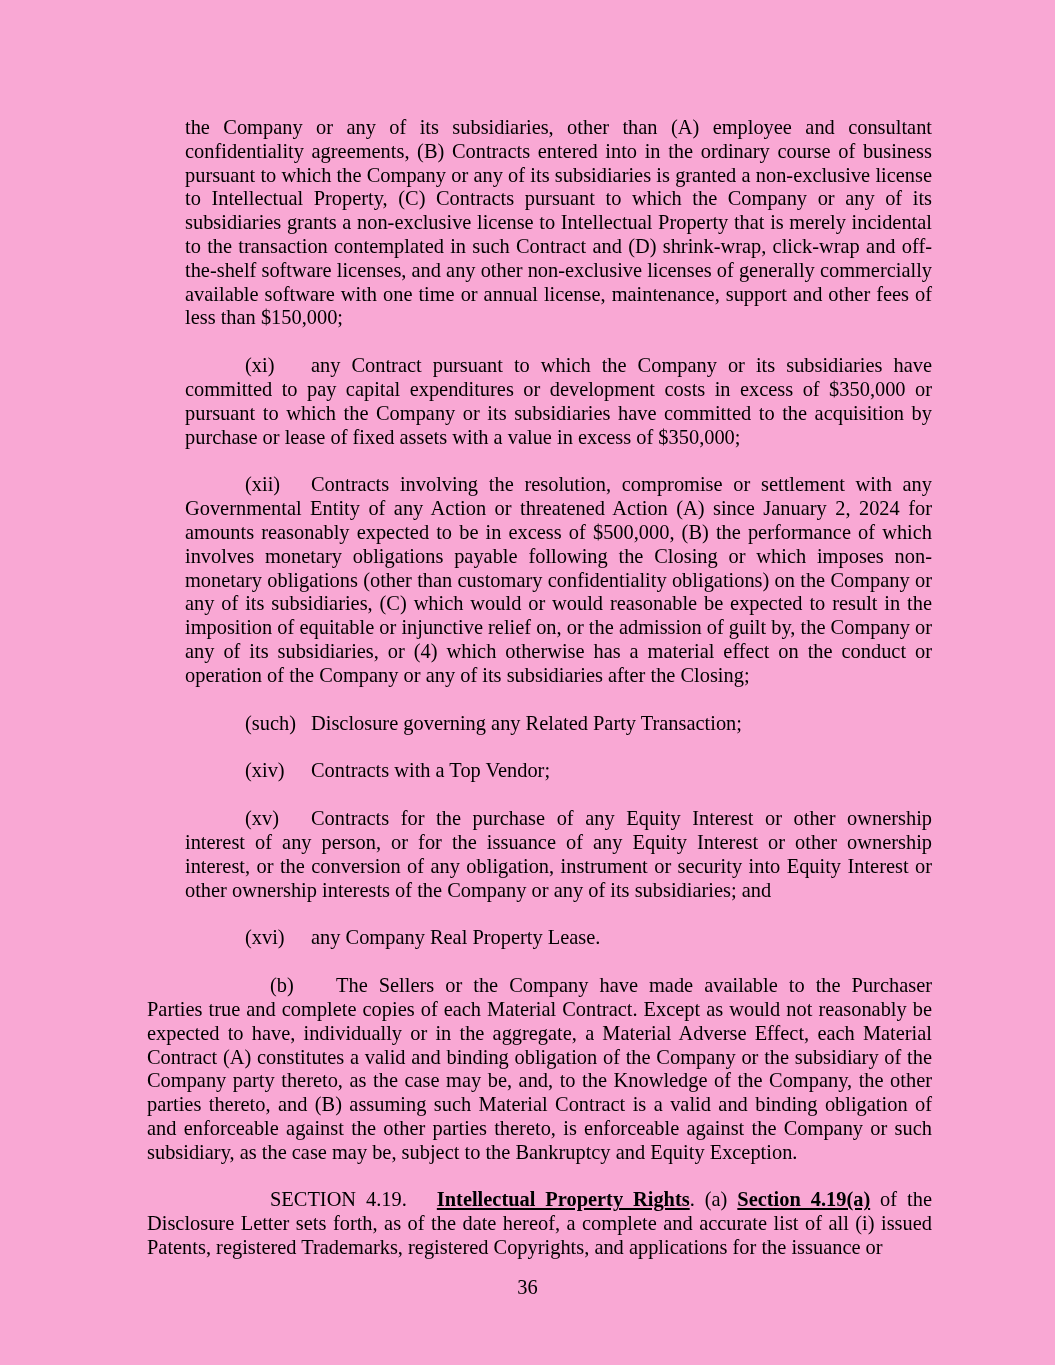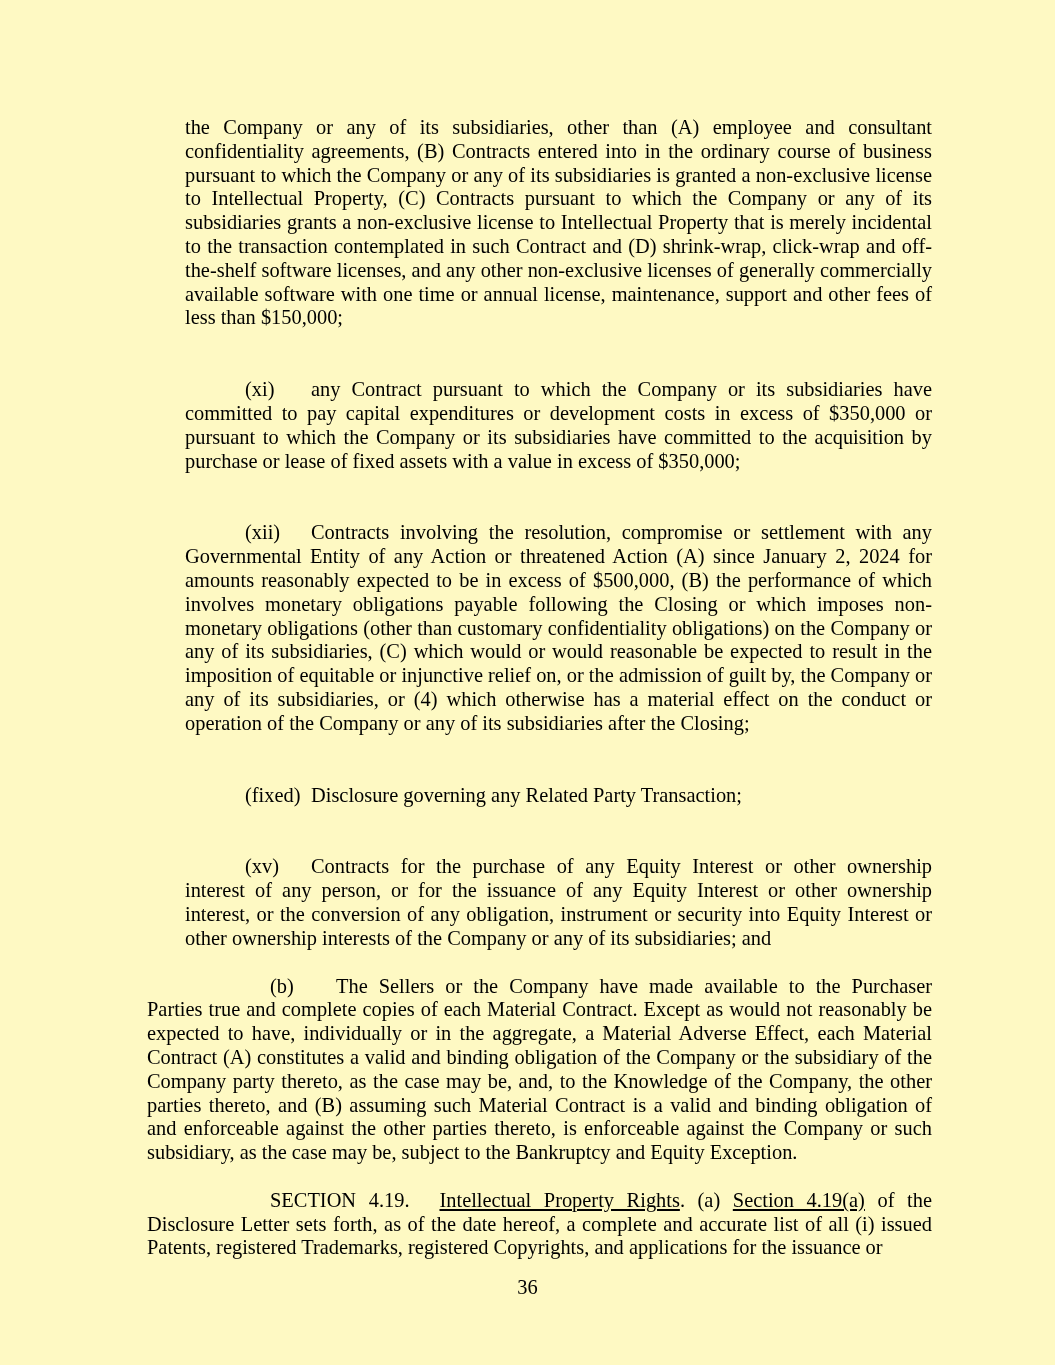--- a/index.html
+++ b/index.html
@@ -4,21 +4,21 @@
 <style>
   html, body {
     margin: 0;
     padding: 0;
     background: #ffffff;
   }
   .page {
     position: relative;
     width: 1055px;
     height: 1365px;
-    background: #fef9c3;
+    background: #f9a8d4;
     color: #000000;
     font-family: "Liberation Serif", "DejaVu Serif", serif;
     font-size: 20.4px;
     line-height: 23.8px;
     overflow: hidden;
   }
   .content {
     padding: 116px 123px 0 123px;
   }
   p.para {
@@ -26,39 +26,39 @@
     text-align: justify;
   }
   
   p.continuation {
     margin-left: 62px;
   }
   
   p.list-item {
     margin-left: 62px;
     text-indent: 60px;
-    margin-top: 48px;
   }
   
   p.body-para {
     text-indent: 123px;
     margin-left: 24px;
   }
   .label {
     display: inline-block;
     width: 66px;
     text-indent: 0;
   }
   .tab {
     display: inline-block;
     width: 30px;
     text-indent: 0;
   }
   .u {
     text-decoration: underline;
+    font-weight: bold;
   }
   .page-number {
     position: absolute;
     top: 1276px;
     left: 0;
     width: 1055px;
     text-align: center;
   }
 </style>
 </head>
@@ -66,25 +66,27 @@
 
 <div class="page">
   <div class="content">
 
     <p class="para continuation">the Company or any of its subsidiaries, other than (A) employee and consultant confidentiality agreements, (B) Contracts entered into in the ordinary course of business pursuant to which the Company or any of its subsidiaries is granted a non-exclusive license to Intellectual Property, (C) Contracts pursuant to which the Company or any of its subsidiaries grants a non-exclusive license to Intellectual Property that is merely incidental to the transaction contemplated in such Contract and (D) shrink-wrap, click-wrap and off-the-shelf software licenses, and any other non-exclusive licenses of generally commercially available software with one time or annual license, maintenance, support and other fees of less than $150,000;</p>
 
     <p class="para list-item"><span class="label">(xi)</span><span>any Contract pursuant to which the Company or its subsidiaries have committed to pay capital expenditures or development costs in excess of $350,000 or pursuant to which the Company or its subsidiaries have committed to the acquisition by purchase or lease of fixed assets with a value in excess of $350,000;</span></p>
 
     <p class="para list-item"><span class="label">(xii)</span><span>Contracts involving the resolution, compromise or settlement with any Governmental Entity of any Action or threatened Action (A) since January 2, 2024 for amounts reasonably expected to be in excess of $500,000, (B) the performance of which involves monetary obligations payable following the Closing or which imposes non-monetary obligations (other than customary confidentiality obligations) on the Company or any of its subsidiaries, (C) which would or would reasonable be expected to result in the imposition of equitable or injunctive relief on, or the admission of guilt by, the Company or any of its subsidiaries, or (4) which otherwise has a material effect on the conduct or operation of the Company or any of its subsidiaries after the Closing;</span></p>
 
-    <p class="para list-item"><span class="label">(fixed)</span><span>Disclosure governing any Related Party Transaction;</span></p>
+    <p class="para list-item"><span class="label">(such)</span><span>Disclosure governing any Related Party Transaction;</span></p>
 
+    <p class="para list-item"><span class="label">(xiv)</span><span>Contracts with a Top Vendor;</span></p>
 
     <p class="para list-item"><span class="label">(xv)</span><span>Contracts for the purchase of any Equity Interest or other ownership interest of any person, or for the issuance of any Equity Interest or other ownership interest, or the conversion of any obligation, instrument or security into Equity Interest or other ownership interests of the Company or any of its subsidiaries; and</span></p>
 
+    <p class="para list-item"><span class="label">(xvi)</span><span>any Company Real Property Lease.</span></p>
 
     <p class="para body-para"><span class="label">(b)</span><span>The Sellers or the Company have made available to the Purchaser Parties true and complete copies of each Material Contract.  Except as would not reasonably be expected to have, individually or in the aggregate, a Material Adverse Effect, each Material Contract (A) constitutes a valid and binding obligation of the Company or the subsidiary of the Company party thereto, as the case may be, and, to the Knowledge of the Company, the other parties thereto, and (B) assuming such Material Contract is a valid and binding obligation of and enforceable against the other parties thereto, is enforceable against the Company or such subsidiary, as the case may be, subject to the Bankruptcy and Equity Exception.</span></p>
 
     <p class="para body-para"><span>SECTION 4.19.</span><span class="tab"></span><span class="u">Intellectual Property Rights</span><span>.  (a) </span><span class="u">Section 4.19(a)</span><span> of the Disclosure Letter sets forth, as of the date hereof, a complete and accurate list of all (i) issued Patents, registered Trademarks, registered Copyrights, and applications for the issuance or</span></p>
 
   </div>
 
   <div class="page-number">36</div>
 </div>
 

